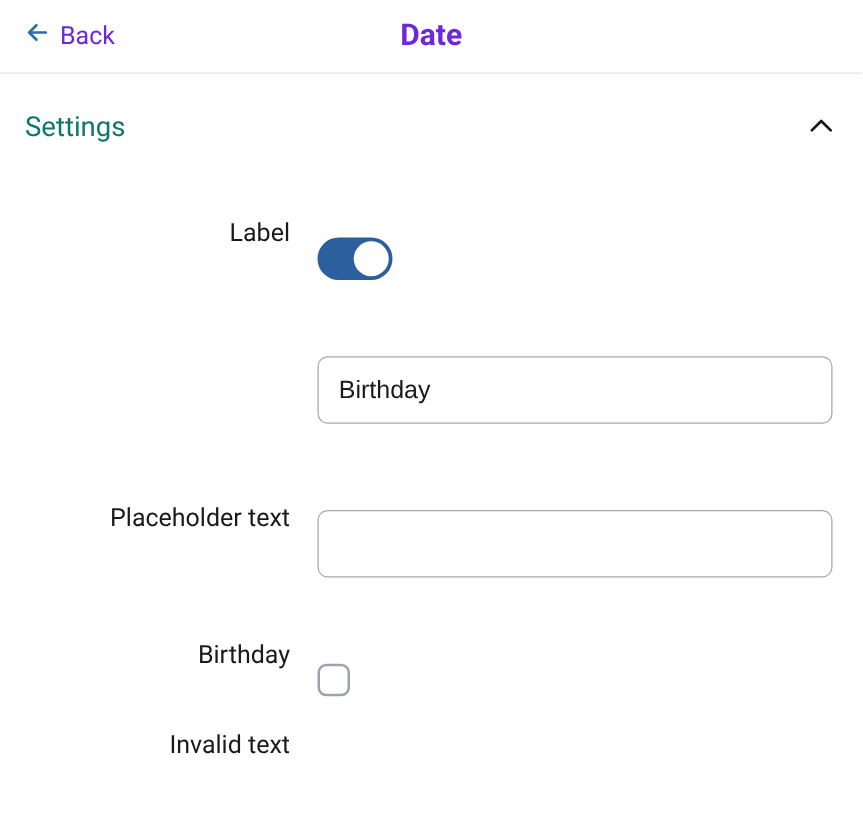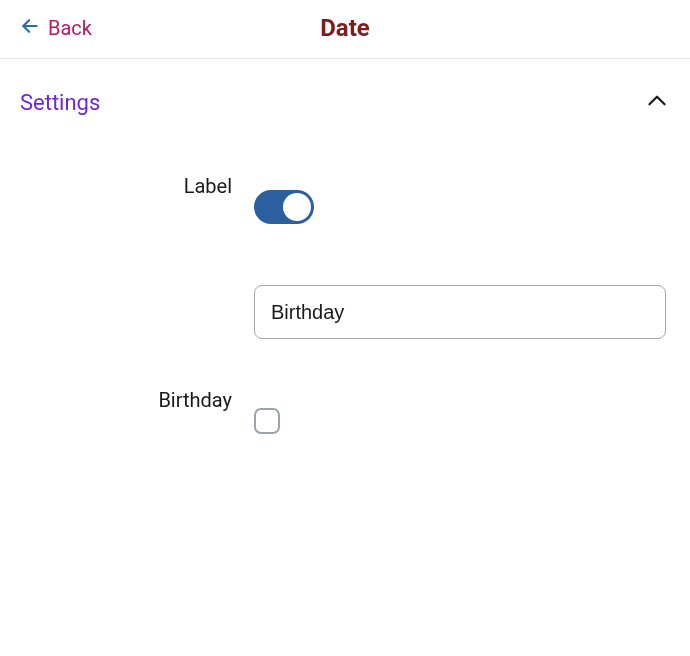--- a/index.html
+++ b/index.html
@@ -18,46 +18,46 @@
       display: flex;
       align-items: center;
       padding: 14px 20px 16px 20px;
       position: relative;
       border-bottom: 1px solid #e5e5e5;
     }
     .back-link {
       display: flex;
       align-items: center;
       gap: 8px;
-      color: #be185d;
+      color: #6d28d9;
       font-size: 20px;
       cursor: pointer;
       position: absolute;
       left: 20px;
     }
     .back-link svg {
       width: 20px;
       height: 20px;
     }
     .header-title {
       flex: 1;
       text-align: center;
       font-size: 24px;
       font-weight: 700;
-      color: #7f1d1d;
+      color: #6d28d9;
     }
     .section-header {
       display: flex;
       align-items: center;
       justify-content: space-between;
       padding: 28px 20px 20px 20px;
     }
     .section-title {
       font-size: 22px;
-      color: #6d28d9;
+      color: #0f766e;
       font-weight: 400;
     }
     .section-chevron {
       cursor: pointer;
     }
     .section-chevron svg {
       width: 26px;
       height: 26px;
     }
     .form {
@@ -193,26 +193,33 @@
     </div>
   </div>
 
   <div class="form-row label-text-row">
     <div class="form-label">.</div>
     <div class="form-control">
       <input type="text" class="text-input" value="Birthday" style="">
     </div>
   </div>
 
+  <div class="form-row">
+    <div class="form-label">Placeholder text</div>
+    <div class="form-control">
+      <input type="text" class="text-input" value="" style="">
+    </div>
+  </div>
 
 
 
   <div class="form-row">
     <div class="form-label">Birthday</div>
     <div class="form-control">
       <div class="checkbox"></div>
     </div>
   </div>
 
   <div class="form-row">
+    <div class="form-label">Invalid text</div>
   </div>
 
 </div>
 
 </body></html>

